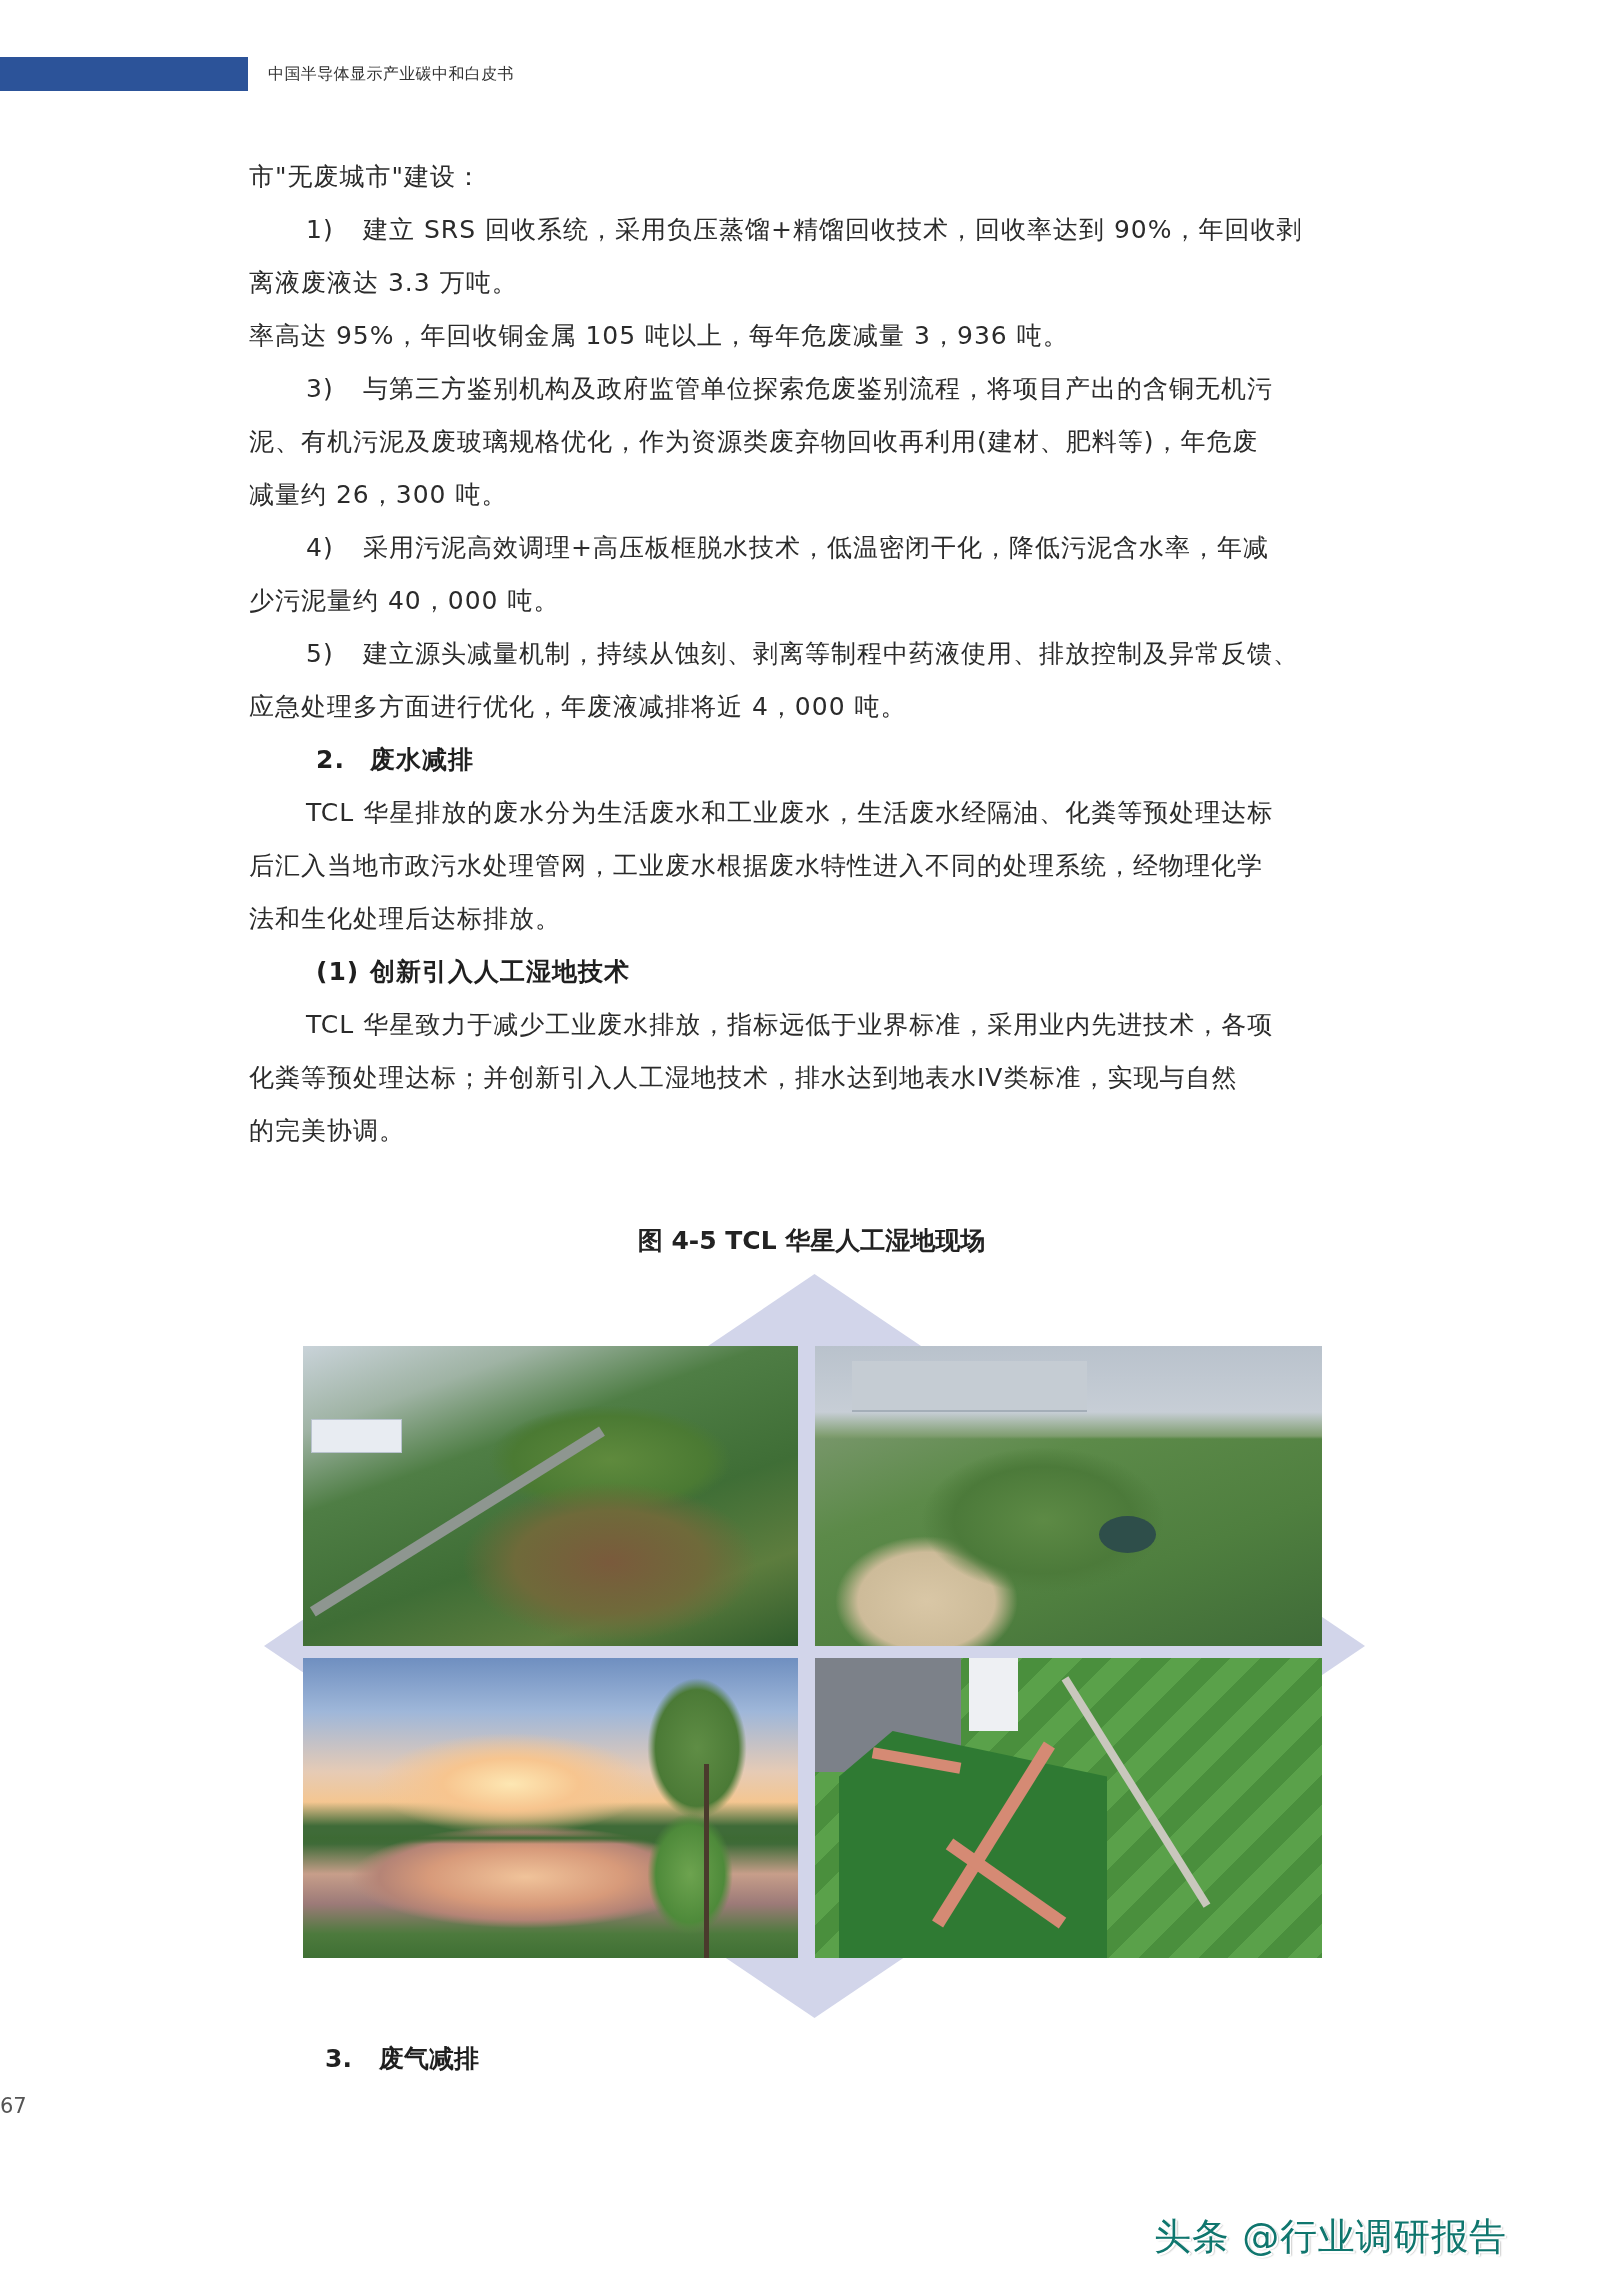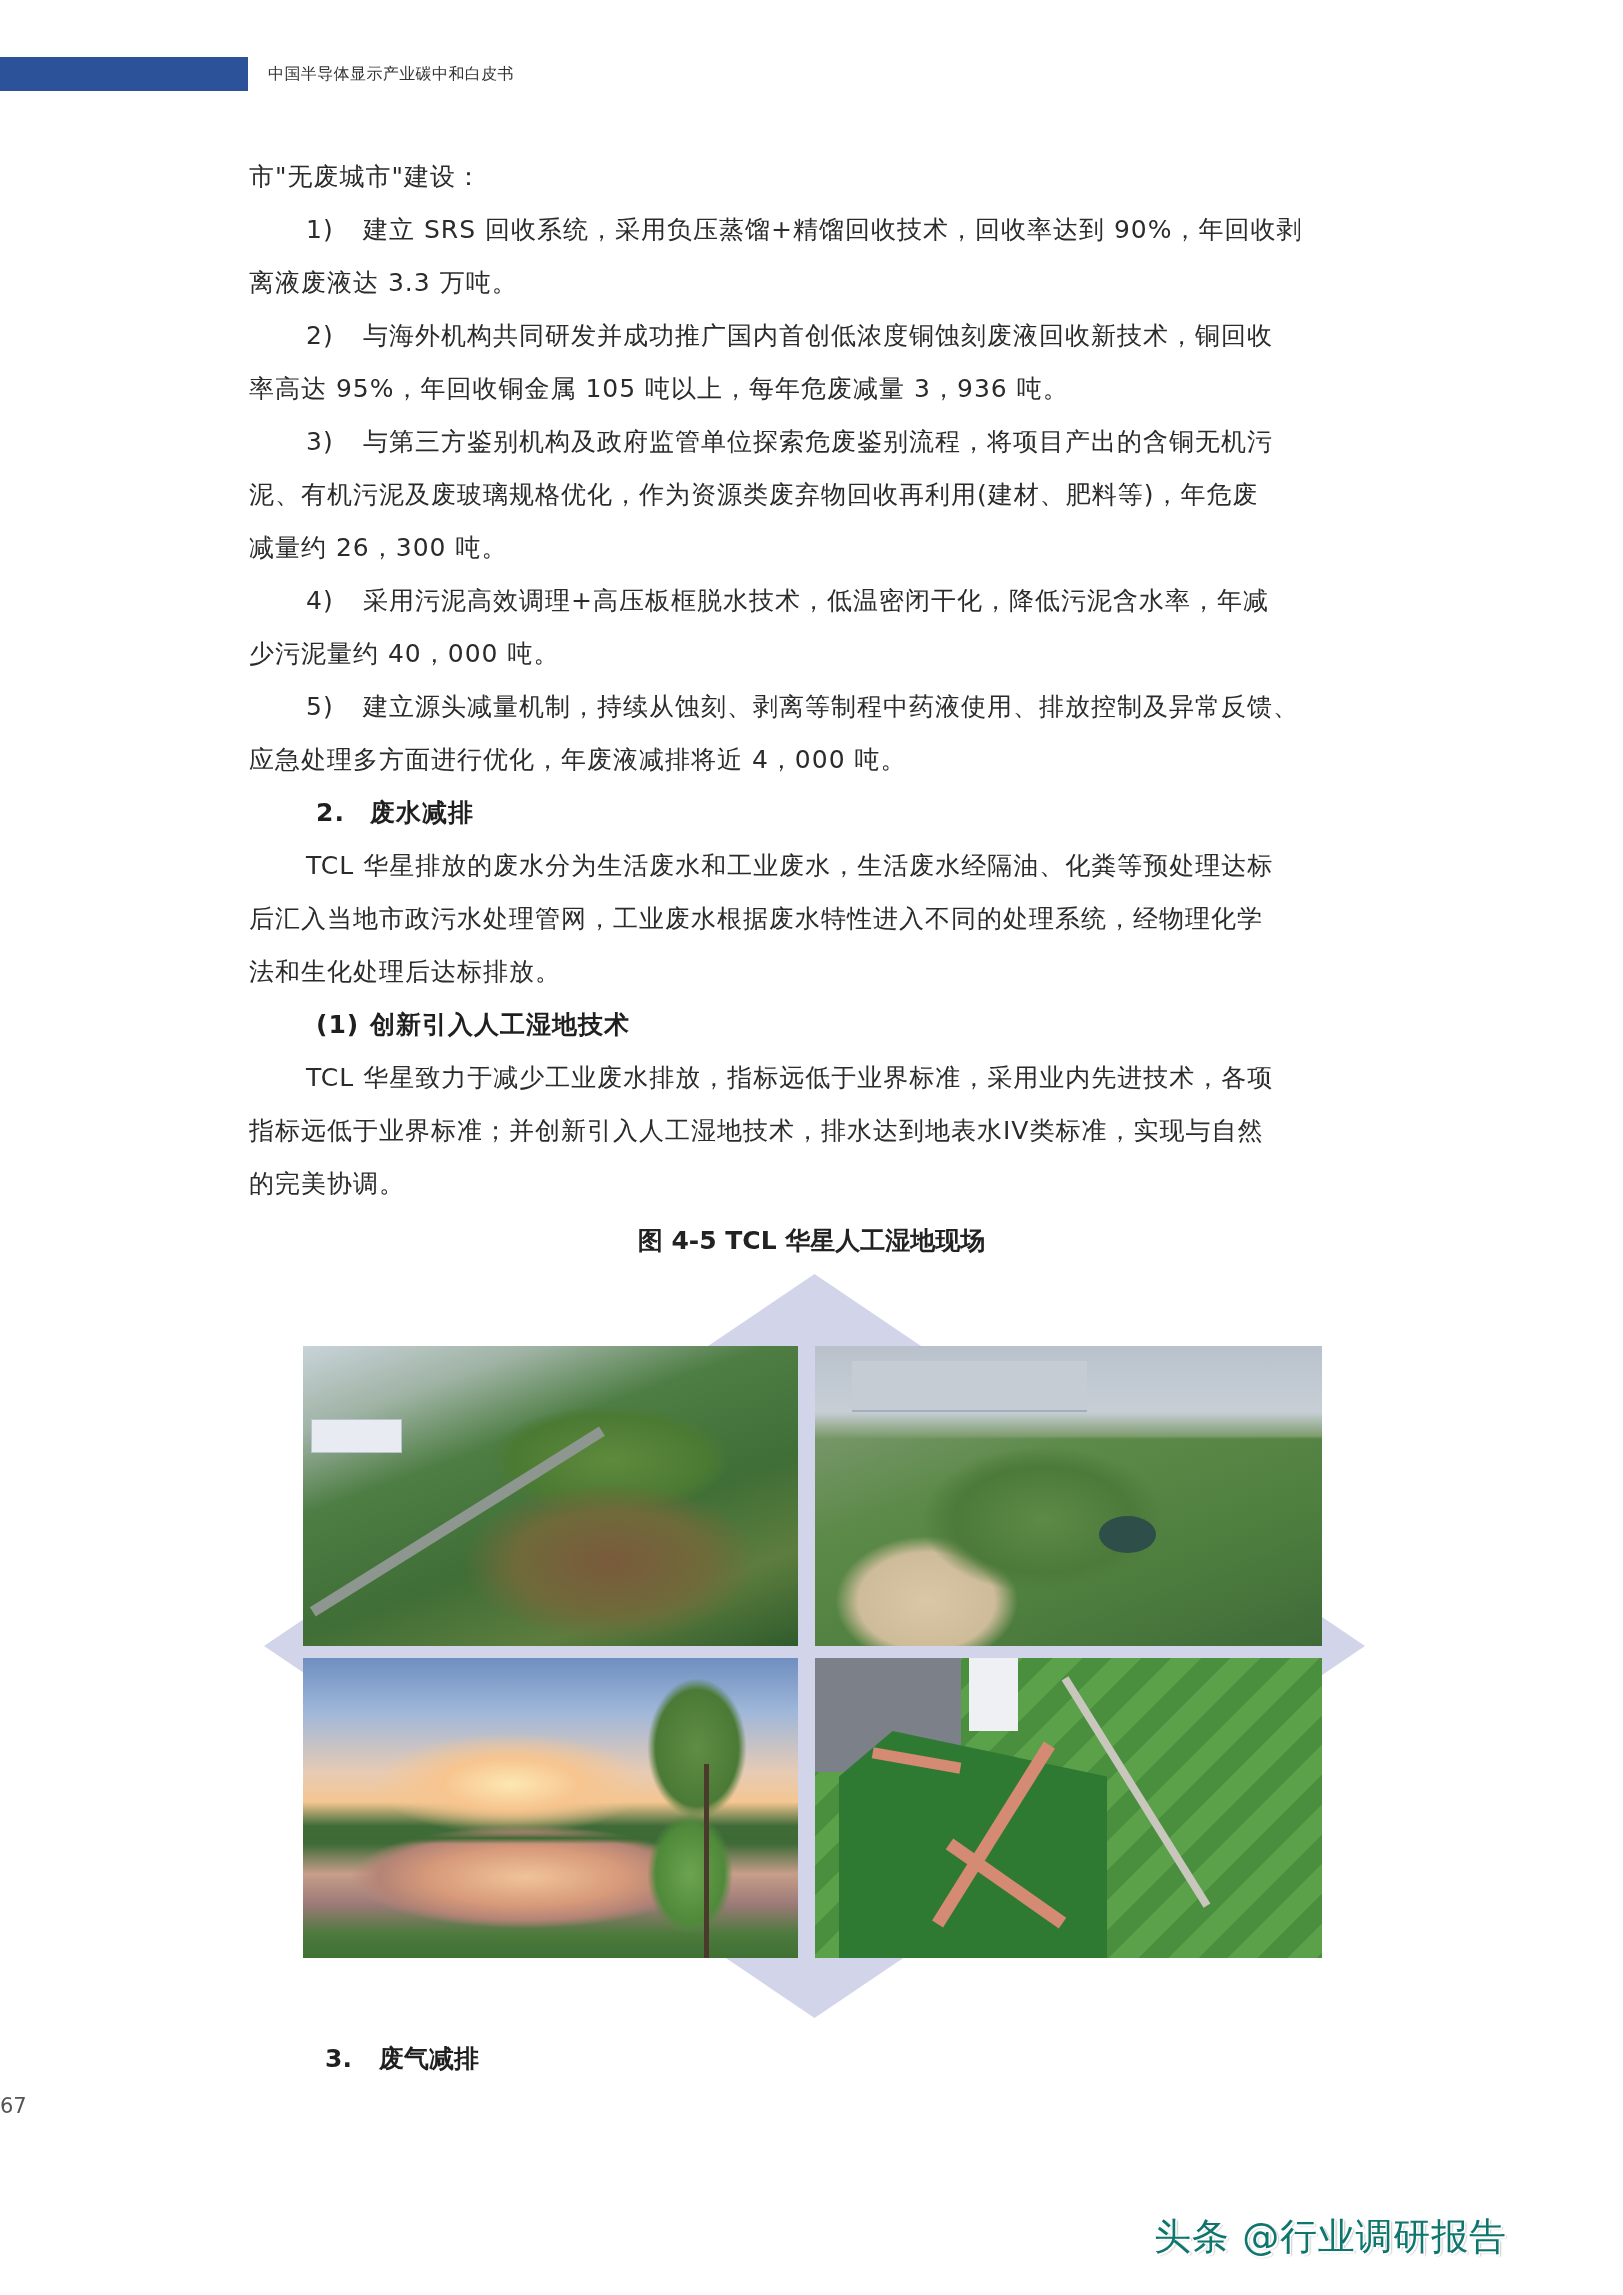--- a/index.html
+++ b/index.html
@@ -73,36 +73,35 @@
 </head>
 <body>
 
 <div class="header-bar"></div>
 <div class="header-title">中国半导体显示产业碳中和白皮书</div>
 
 <div class="body-text" id="body-lines">
     <div class="line">市"无废城市"建设：</div>
     <div class="line"><span class="indent-num">1)</span><span>建立 SRS 回收系统，采用负压蒸馏+精馏回收技术，回收率达到 90%，年回收剥</span></div>
     <div class="line">离液废液达 3.3 万吨。</div>
-    <div class="line"><span class="indent-num">2)</span><span>与海外机构共同研发并成功推广国内首创低浓度铜蚀刻废液回收新技术，铜回收</span></div>
     <div class="line">率高达 95%，年回收铜金属 105 吨以上，每年危废减量 3，936 吨。</div>
     <div class="line"><span class="indent-num">3)</span><span>与第三方鉴别机构及政府监管单位探索危废鉴别流程，将项目产出的含铜无机污</span></div>
     <div class="line">泥、有机污泥及废玻璃规格优化，作为资源类废弃物回收再利用(建材、肥料等)，年危废</div>
     <div class="line">减量约 26，300 吨。</div>
     <div class="line"><span class="indent-num">4)</span><span>采用污泥高效调理+高压板框脱水技术，低温密闭干化，降低污泥含水率，年减</span></div>
     <div class="line">少污泥量约 40，000 吨。</div>
     <div class="line"><span class="indent-num">5)</span><span>建立源头减量机制，持续从蚀刻、剥离等制程中药液使用、排放控制及异常反馈、</span></div>
     <div class="line">应急处理多方面进行优化，年废液减排将近 4，000 吨。</div>
     <div class="line heading"><span class="hnum">2.</span><span>废水减排</span></div>
     <div class="line indent">TCL 华星排放的废水分为生活废水和工业废水，生活废水经隔油、化粪等预处理达标</div>
     <div class="line">后汇入当地市政污水处理管网，工业废水根据废水特性进入不同的处理系统，经物理化学</div>
     <div class="line">法和生化处理后达标排放。</div>
     <div class="line heading"><span class="hnum">(1)</span><span>创新引入人工湿地技术</span></div>
     <div class="line indent">TCL 华星致力于减少工业废水排放，指标远低于业界标准，采用业内先进技术，各项</div>
-    <div class="line">指标远低于业界标准；并创新引入人工湿地技术，排水达到地表水IV类标准，实现与自然</div>
+    <div class="line">化粪等预处理达标；并创新引入人工湿地技术，排水达到地表水IV类标准，实现与自然</div>
     <div class="line">的完美协调。</div>
   </div>
 
 <div class="caption" style="top:1218px;">图 4-5  TCL 华星人工湿地现场</div>
 
 <div>
   <div class="diamond"></div>
   <div class="photo photo-tl">
     <div class="bldg"></div>
     <div class="road"></div>

